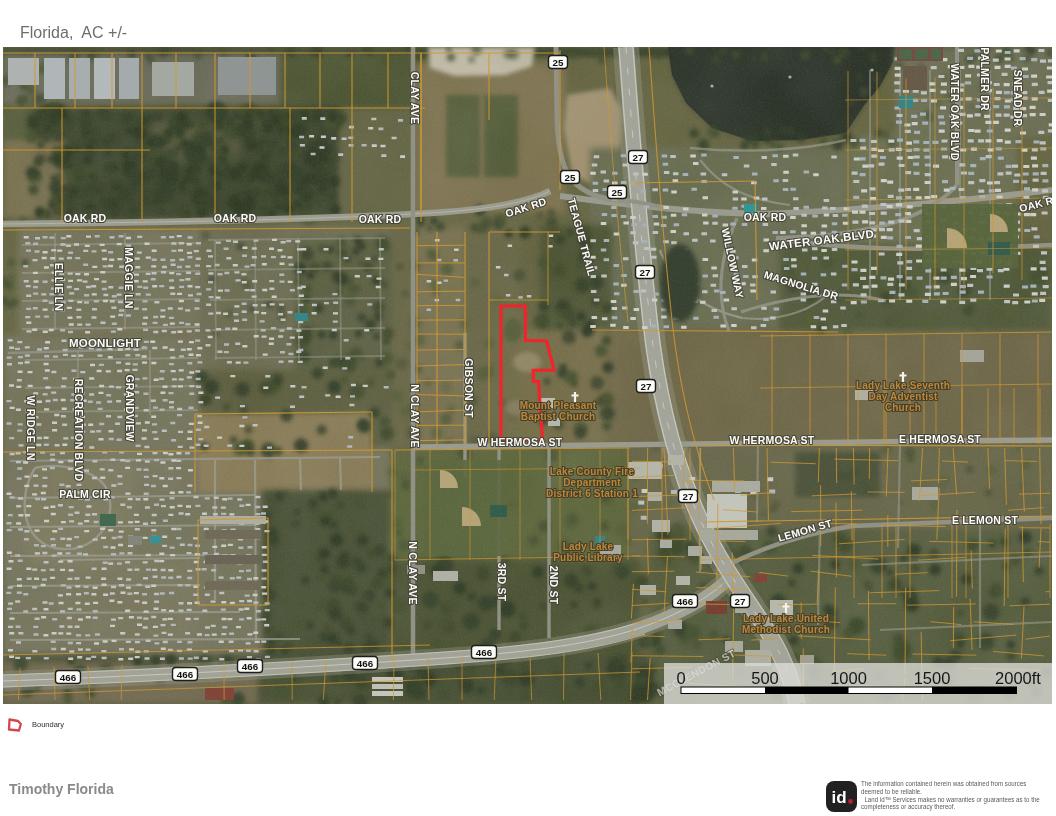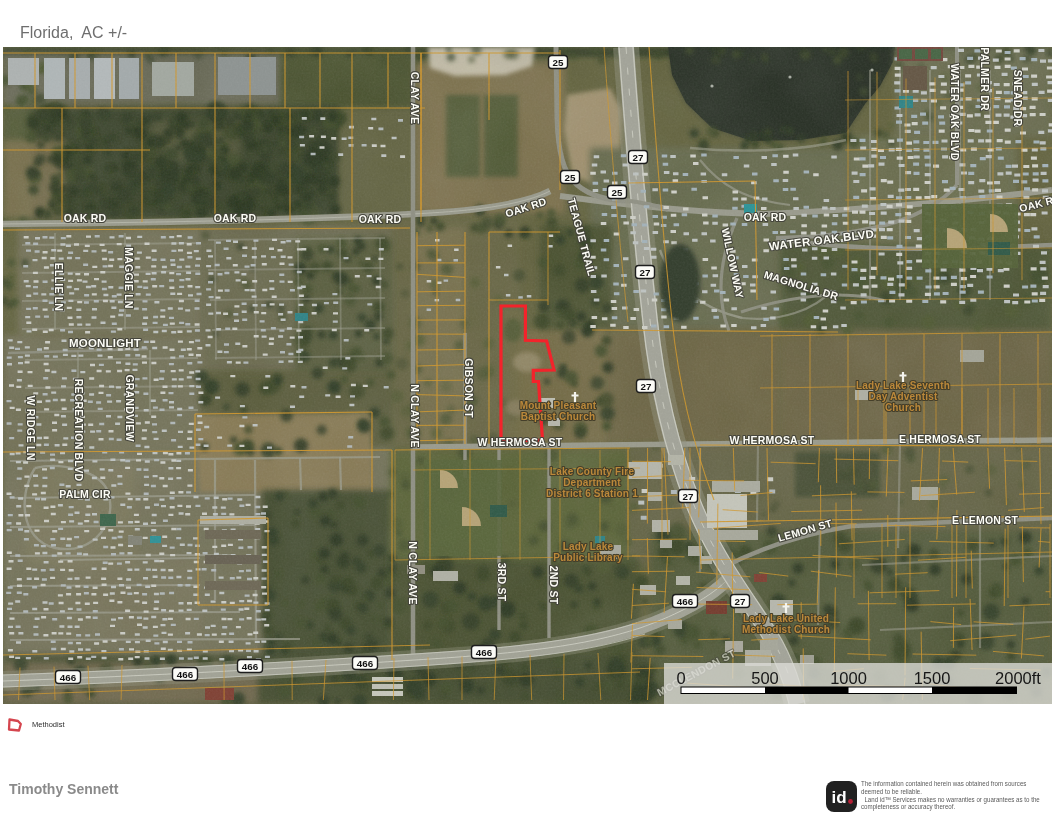--- a/index.html
+++ b/index.html
@@ -1859,22 +1859,22 @@
       <text x="932" y="684" font-size="16.5" fill="#171717" text-anchor="middle">1500</text>
       <text x="1018" y="684" font-size="16.5" fill="#171717" text-anchor="middle">2000ft</text>
       <rect x="681" y="687" width="335.5" height="6.5" fill="#ffffff" stroke="#000" stroke-width="1"></rect>
       <rect x="765" y="687" width="83.5" height="6.5" fill="#000"></rect>
       <rect x="932" y="687" width="84.5" height="6.5" fill="#000"></rect>
     </g>
   </svg>
 <svg width="18" height="17" style="position:absolute;left:6px;top:717px" viewBox="0 0 18 17">
     <polygon points="3.5,2.5 12,4 14.8,7 13,13.5 3,12.5" fill="none" stroke="#d5454e" stroke-width="2.3" stroke-linejoin="round"></polygon>
   </svg>
-<div class="bnd">Methodist</div>
-<div class="tim">Timothy Sennett</div>
+<div class="bnd">Boundary</div>
+<div class="tim">Timothy Florida</div>
 <svg width="34" height="34" style="position:absolute;left:824px;top:780px">
     <rect x="2" y="1" width="31" height="31" rx="8" fill="#212121"></rect>
     <text x="15" y="23" font-size="17" font-weight="bold" fill="#fff" text-anchor="middle" font-family="Liberation Sans,sans-serif">id</text>
     <circle cx="26.5" cy="21.5" r="2.4" fill="#b51f35"></circle>
   </svg>
 <div class="disc">
     <div>The information contained herein was obtained from sources</div>
     <div>deemed to be reliable.</div>
     <div>&nbsp;&nbsp;Land id™ Services makes no warranties or guarantees as to the</div>
     <div>completeness or accuracy thereof.</div>

